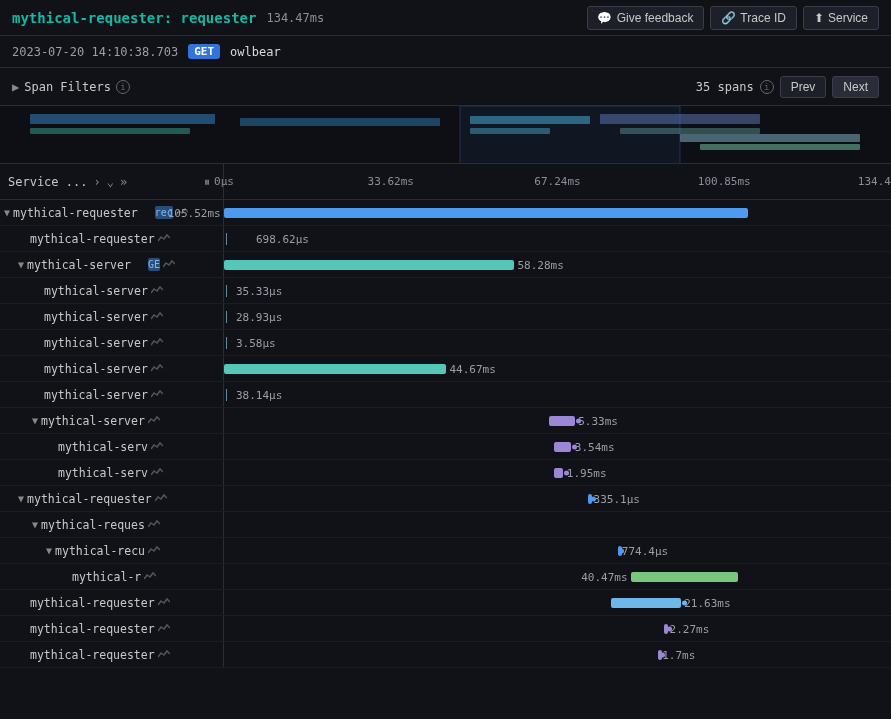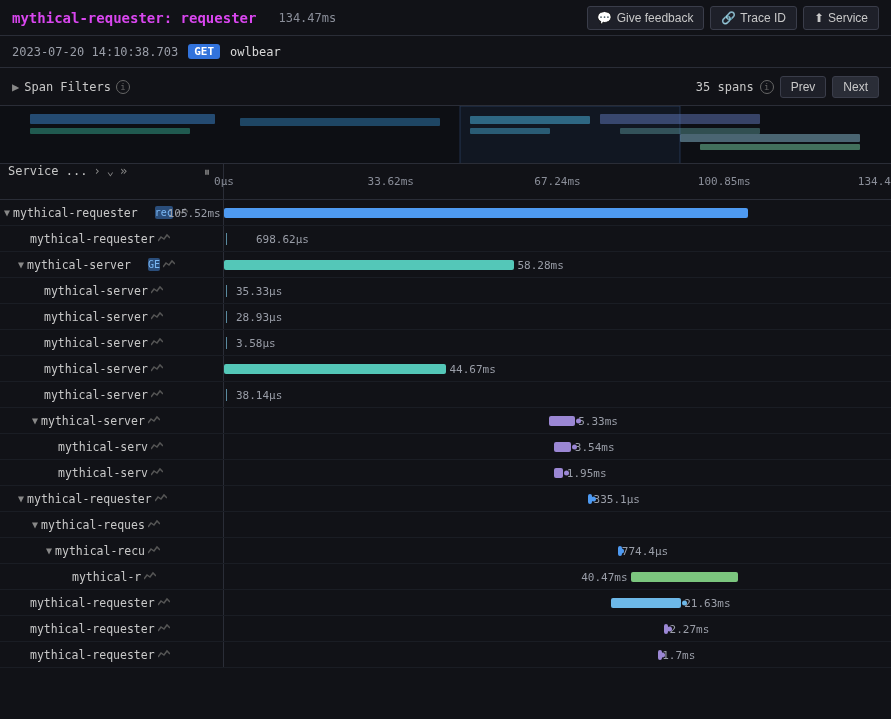--- a/index.html
+++ b/index.html
@@ -18,22 +18,22 @@
       display: flex;
       align-items: center;
       padding: 6px 12px;
       border-bottom: 1px solid #2a2d37;
       height: 36px;
       background: #111217;
     }
     .header-title {
       font-size: 14px;
       font-weight: 600;
-      color: #d946ef;
-      margin-right: 22px;
+      color: #14b8a6;
+      margin-right: 10px;
     }
     .header-duration {
       color: #8a8e99;
       font-size: 12px;
       margin-right: auto;
     }
     .header-actions {
       display: flex;
       gap: 6px;
       align-items: center;
@@ -135,21 +135,21 @@
       align-items: center;
       height: 36px;
       border-bottom: 1px solid #2a2d37;
       background: #111217;
       position: relative;
     }
     .service-col-header {
       width: 224px;
       min-width: 224px;
       display: flex;
-      align-items: flex-start;
+      align-items: center;
       padding: 0 8px;
       gap: 4px;
       border-right: 1px solid #2a2d37;
       height: 100%;
       color: #c8c8c8;
       font-size: 12px;
     }
     .pause-btn {
       width: 16px;
       height: 16px;

